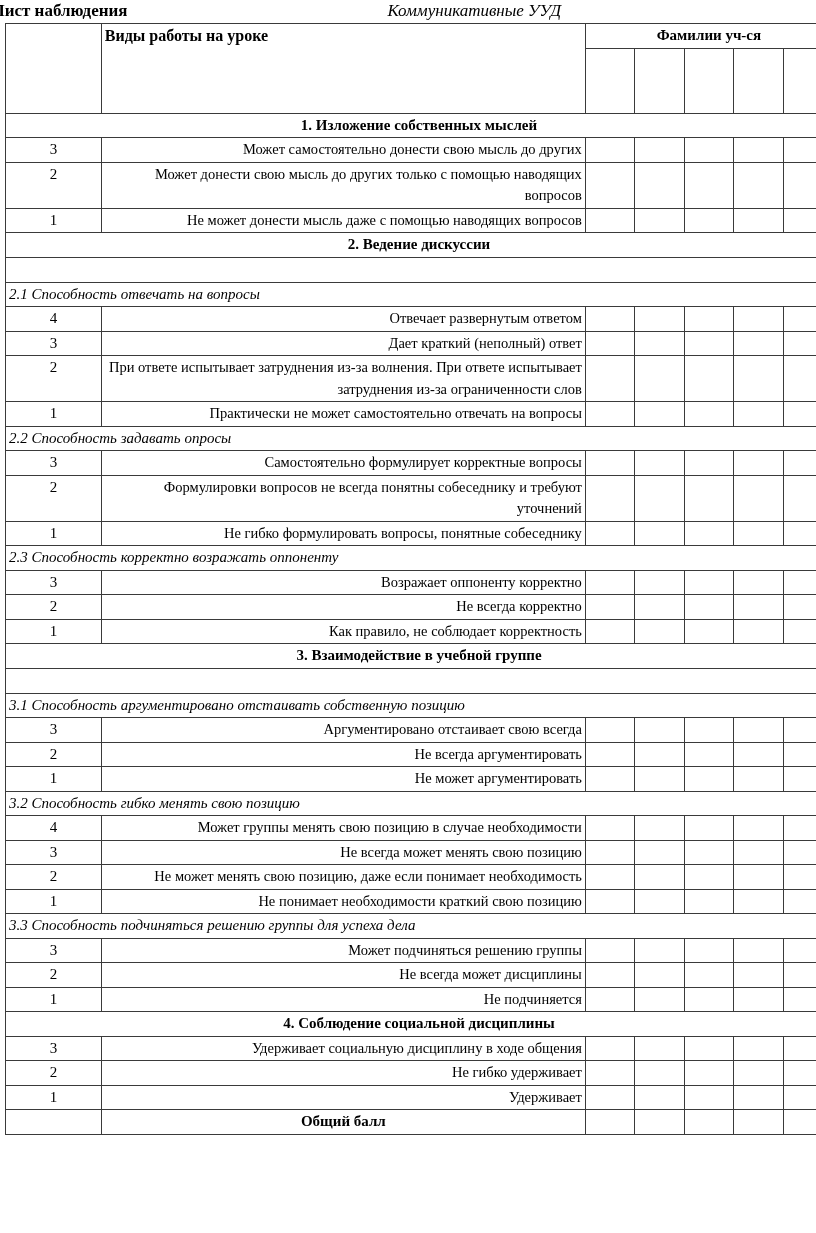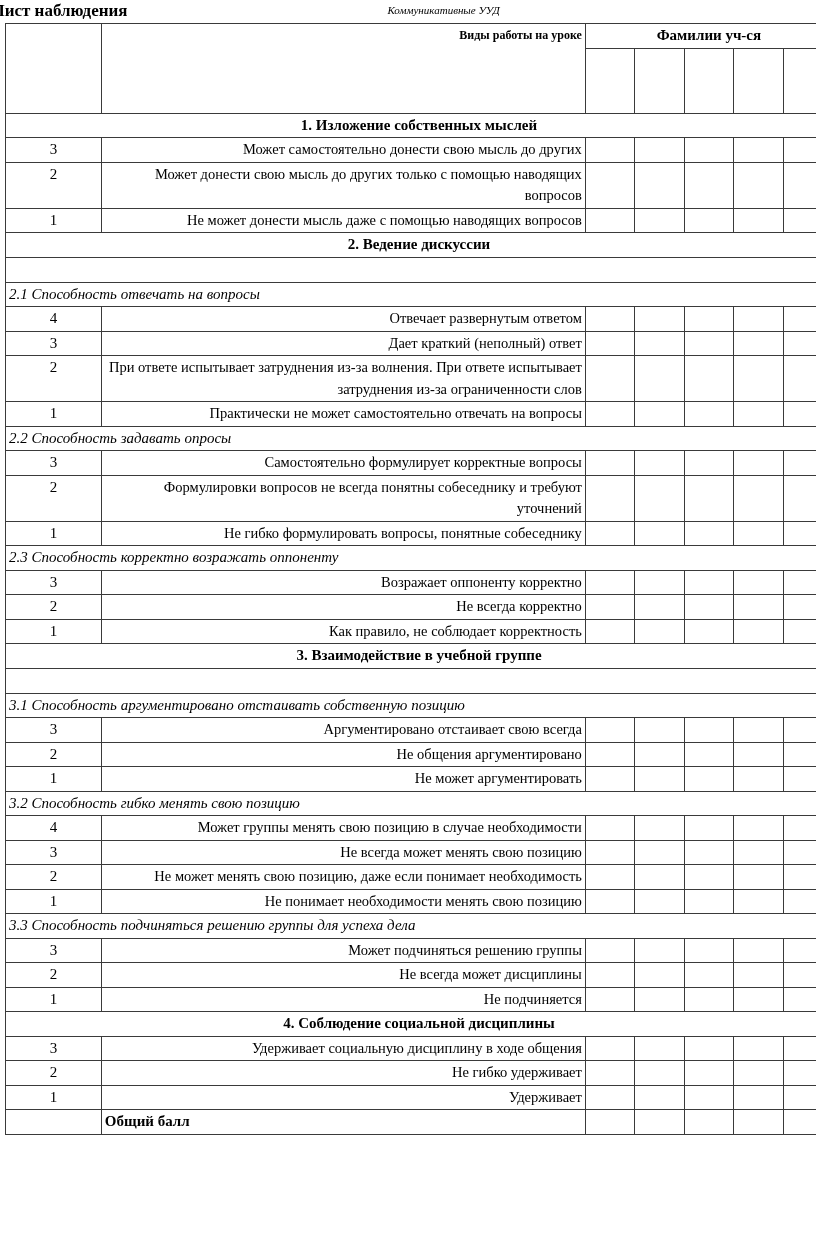--- a/index.html
+++ b/index.html
@@ -37,21 +37,21 @@
   }
   .doc-title {
     font-weight: bold;
     font-size: 17px;
     line-height: 21px;
     white-space: nowrap;
     padding-left: 0px;
   }
   .doc-subtitle {
     font-style: italic;
-    font-size: 11px;
+    font-size: 17px;
     line-height: 21px;
     white-space: nowrap;
     margin-left: 260px;
   }
 
   
   .sheet-wrap {
     position: relative;
     margin-left: 5px;
     width: 828px;           
@@ -105,40 +105,40 @@
   td.subsection {
     font-style: italic;
     font-size: 15px;
     line-height: 22px;
     padding-left: 46px;
     padding-top: 1px;
     padding-bottom: 1px;
     text-align: left;
   }
   td.total {
-    text-align: left;
+    text-align: center;
     font-weight: bold;
     font-size: 15px;
     line-height: 22px;
   }
 
   
   td.head-names {
     text-align: center;
     font-weight: bold;
     font-size: 15px;
     line-height: 20px;
     vertical-align: middle;
     padding: 0;
     height: 21px;
   }
   td.head-kind {
-    text-align: right;
-    font-weight: bold;
-    font-size: 12px;
+    text-align: left;
+    font-weight: bold;
+    font-size: 16px;
     vertical-align: middle;
     line-height: 21px;
   }
   td.head-score {
     text-align: center;
     font-weight: bold;
     font-size: 15px;
     vertical-align: middle;
     line-height: 21px;
     padding-left: 0;
@@ -337,21 +337,21 @@
             <td class="score">3</td>
             <td class="desc">Аргументировано отстаивает свою всегда</td>
             <td class="pupil">&nbsp;</td>
             <td class="pupil">&nbsp;</td>
             <td class="pupil">&nbsp;</td>
             <td class="pupil">&nbsp;</td>
             <td class="pupil">&nbsp;</td>
           </tr>
           <tr>
             <td class="score">2</td>
-            <td class="desc">Не общения аргументировано</td>
+            <td class="desc">Не всегда аргументировать</td>
             <td class="pupil">&nbsp;</td>
             <td class="pupil">&nbsp;</td>
             <td class="pupil">&nbsp;</td>
             <td class="pupil">&nbsp;</td>
             <td class="pupil">&nbsp;</td>
           </tr>
           <tr>
             <td class="score">1</td>
             <td class="desc">Не может аргументировать</td>
             <td class="pupil">&nbsp;</td>
@@ -385,21 +385,21 @@
             <td class="score">2</td>
             <td class="desc">Не может менять свою позицию, даже если понимает необходимость</td>
             <td class="pupil">&nbsp;</td>
             <td class="pupil">&nbsp;</td>
             <td class="pupil">&nbsp;</td>
             <td class="pupil">&nbsp;</td>
             <td class="pupil">&nbsp;</td>
           </tr>
           <tr>
             <td class="score">1</td>
-            <td class="desc">Не понимает необходимости менять свою позицию</td>
+            <td class="desc">Не понимает необходимости краткий свою позицию</td>
             <td class="pupil">&nbsp;</td>
             <td class="pupil">&nbsp;</td>
             <td class="pupil">&nbsp;</td>
             <td class="pupil">&nbsp;</td>
             <td class="pupil">&nbsp;</td>
           </tr>
           <tr>
             <td class="subsection" colspan="7">3.3 Способность подчиняться решению группы для успеха дела</td>
           </tr>
           <tr>

